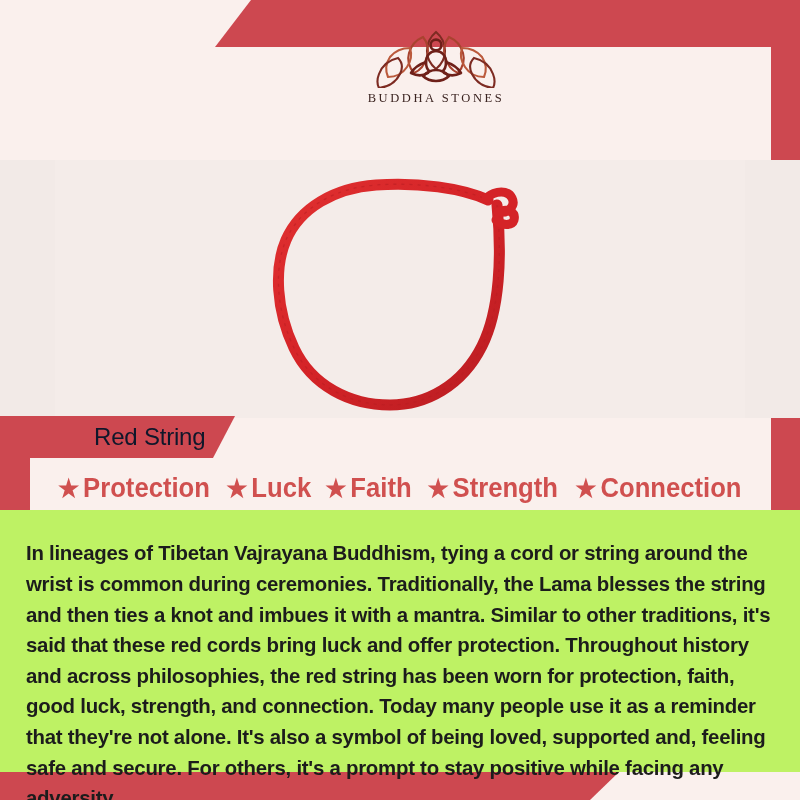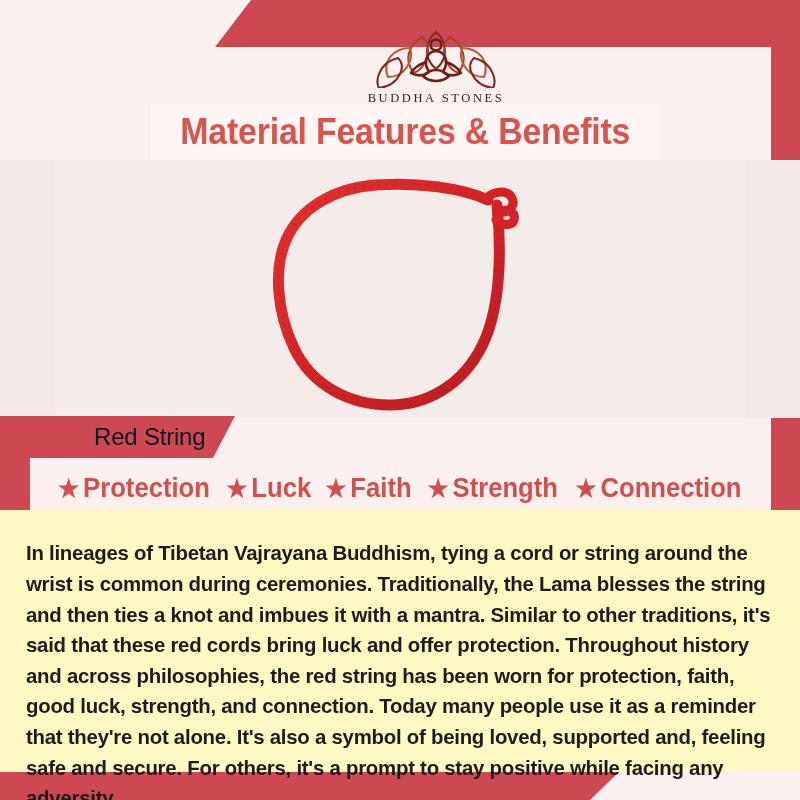--- a/index.html
+++ b/index.html
@@ -100,21 +100,21 @@
     font-family:"Liberation Sans Narrow","Liberation Sans",sans-serif;
     transform:scaleX(0.95);
     white-space:nowrap;
     margin:0 3px;
   }
   .benefit .star{font-size:25px;margin-right:4px;line-height:1;}
 
   
   .body-card{
     position:absolute;top:510px;left:0;width:800px;height:262px;
-    background:#fef9c3;
+    background:#bef264;
   }
   .body-text{
     position:absolute;top:8px;left:26px;width:752px;
     color:#1c1c1c;
     font-size:20.4px;
     font-weight:bold;
     line-height:30.6px;
     letter-spacing:-0.25px;
     text-align:left;
   }
@@ -145,23 +145,20 @@
         <path d="M68 31c-6 0-10 5-10 11 0 4 1 7 3 9"></path>
         <path d="M68 31c6 0 10 5 10 11 0 4-1 7-3 9"></path>
         <path d="M58 42c-6 2-12 6-15 11 6 3 12 3 17 0"></path>
         <path d="M78 42c6 2 12 6 15 11-6 3-12 3-17 0"></path>
         <path d="M55 56c4-4 8-6 13-6s9 2 13 6c-4 4-8 5-13 5s-9-1-13-5z"></path>
       </g>
     </svg>
     <div class="logo-text">BUDDHA STONES</div>
   </div>
 
-  <div class="title-banner">
-    <div class="title-text">Material Features &amp; Benefits</div>
-  </div>
 
   <div class="photo-band">
     <div class="photo-inner">
       <svg class="bracelet-svg" width="300" height="258" viewBox="0 0 300 258">
         <defs>
           <linearGradient id="cordg" x1="0" y1="0" x2="1" y2="1">
             <stop offset="0%" stop-color="#e03030"></stop>
             <stop offset="50%" stop-color="#d42327"></stop>
             <stop offset="100%" stop-color="#b81d22"></stop>
           </linearGradient>

